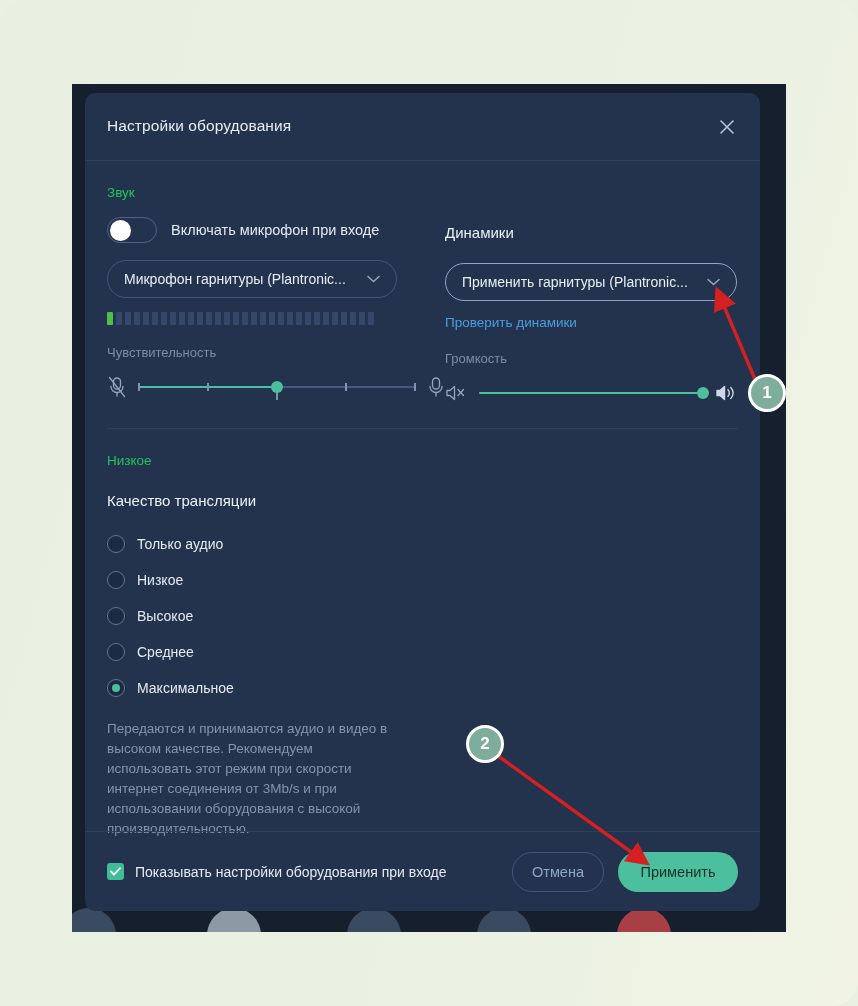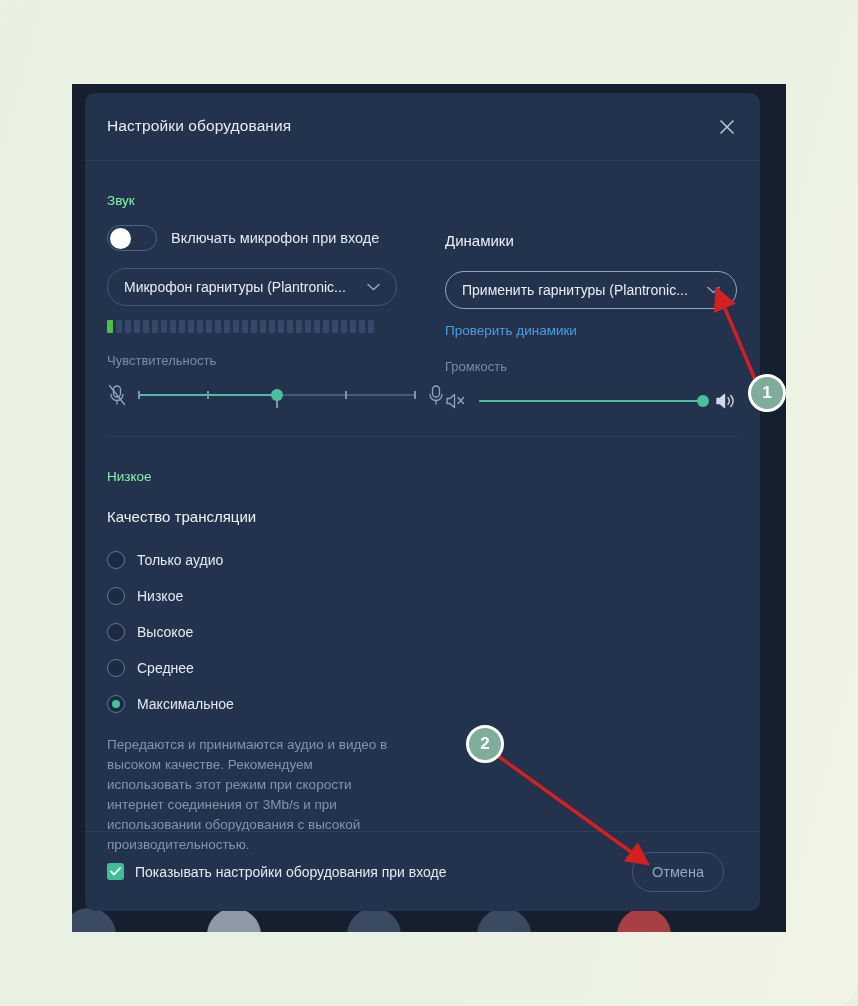--- a/index.html
+++ b/index.html
@@ -96,22 +96,22 @@
 
   
   #dialog-body {
     position: relative;
     padding: 0 22px;
     height: 670px;
   }
 
   .section-label {
     font-size: 13.5px;
-    color: #86efac;
-    margin-top: 32px;
+    color: #22c55e;
+    margin-top: 24px;
   }
 
   .two-col {
     position: relative;
     display: flex;
   }
   .col-left  { width: 338px; flex: none; }
   .col-right { width: 300px; flex: none; }
 
   
@@ -587,20 +587,21 @@
   <div id="dialog-footer">
     <div id="footer-check-row">
       <div class="checkbox">
         <svg width="11" height="9" viewBox="0 0 11 9" fill="none" stroke="#ffffff" stroke-width="1.8" stroke-linecap="round" stroke-linejoin="round">
             <path d="M1 4.5 L4 7.5 L10 1.2"></path>
           </svg>
       </div>
       <div id="footer-check-label">Показывать настройки оборудования при входе</div>
     </div>
     <div class="btn" id="cancel-button">Отмена</div>
+    <div class="btn" id="apply-button">Применить</div>
   </div>
 </div>
 
 <div id="annotations">
   <svg width="858" height="1006" style="position:absolute;inset:0">
     <defs>
       <marker id="ah" markerWidth="7" markerHeight="7" refX="5.2" refY="3.5" orient="auto">
         <polygon points="0 0, 7 3.5, 0 7" fill="#d42020"></polygon>
       </marker>
     </defs>

